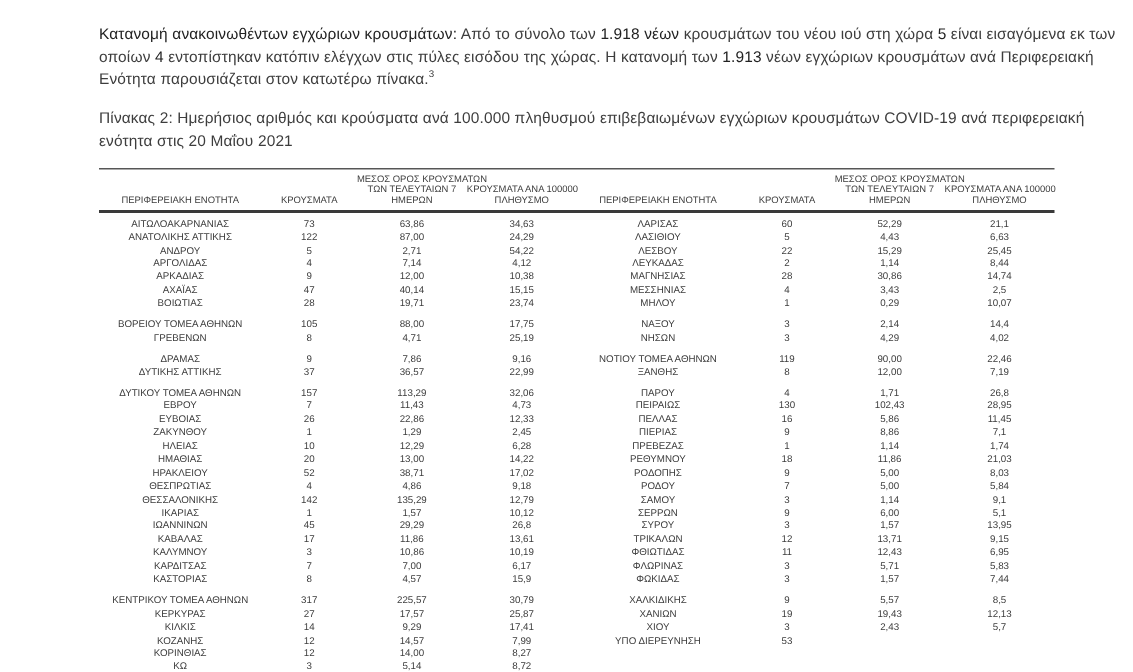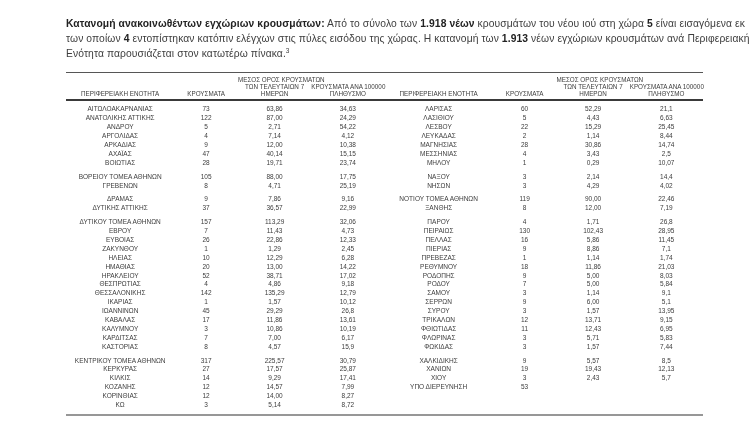--- a/index.html
+++ b/index.html
@@ -7,21 +7,21 @@
     width:755px; height:448px; overflow:hidden;
     font-family:"Liberation Sans", sans-serif;
     -webkit-font-smoothing:antialiased;
   }
   .page { padding:6px 7px 0 66px; }
 
   .intro {
     width:684px; font-size:10.3px; line-height:15px; color:#3d3d3d;
     letter-spacing:0.1px;
   }
-  .intro .b { font-weight:bold; color:#222; }
+  .intro .b { font-weight:normal; color:#222; }
   .intro .sup { font-size:6.5px; vertical-align:super; line-height:0; }
 
   .caption {
     width:684px; margin-top:10px; font-size:10.3px; line-height:15px;
     color:#3d3d3d; letter-spacing:0.1px;
   }
 
   .covid-table { width:637px; margin-top:7px; color:#3c3c3c; }
   .thead {
     display:flex;
@@ -46,20 +46,21 @@
   }
   .trow span { text-align:center; font-size:6.5px; white-space:nowrap; }
 </style>
 </head>
 <body>
 
 <div class="page">
 
   <p class="intro"><span class="b">Κατανομή ανακοινωθέντων εγχώριων κρουσμάτων:</span><span> Από το σύνολο των </span><span class="b">1.918 νέων</span><span> κρουσμάτων του νέου ιού στη χώρα </span><span class="b">5</span><span> είναι εισαγόμενα εκ των οποίων </span><span class="b">4</span><span> εντοπίστηκαν κατόπιν ελέγχων στις πύλες εισόδου της χώρας.  Η κατανομή των </span><span class="b">1.913</span><span> νέων εγχώριων κρουσμάτων ανά Περιφερειακή Ενότητα παρουσιάζεται στον κατωτέρω πίνακα.</span><span class="sup">3</span></p>
 
+  <p class="caption">Πίνακας 2:  Ημερήσιος αριθμός και κρούσματα ανά 100.000 πληθυσμού επιβεβαιωμένων εγχώριων κρουσμάτων COVID-19 ανά περιφερειακή ενότητα στις 20 Μαΐου 2021</p>
 
   <div class="covid-table">
 
     <div class="thead">
       <div class="half hgrid">
         <div class="hcell">ΠΕΡΙΦΕΡΕΙΑΚΗ ΕΝΟΤΗΤΑ</div>
         <div class="hcell">ΚΡΟΥΣΜΑΤΑ</div>
         <div class="hcell">
           <div>ΜΕΣΟΣ ΟΡΟΣ ΚΡΟΥΣΜΑΤΩΝ</div>
           <div>ΤΩΝ ΤΕΛΕΥΤΑΙΩΝ 7</div>

